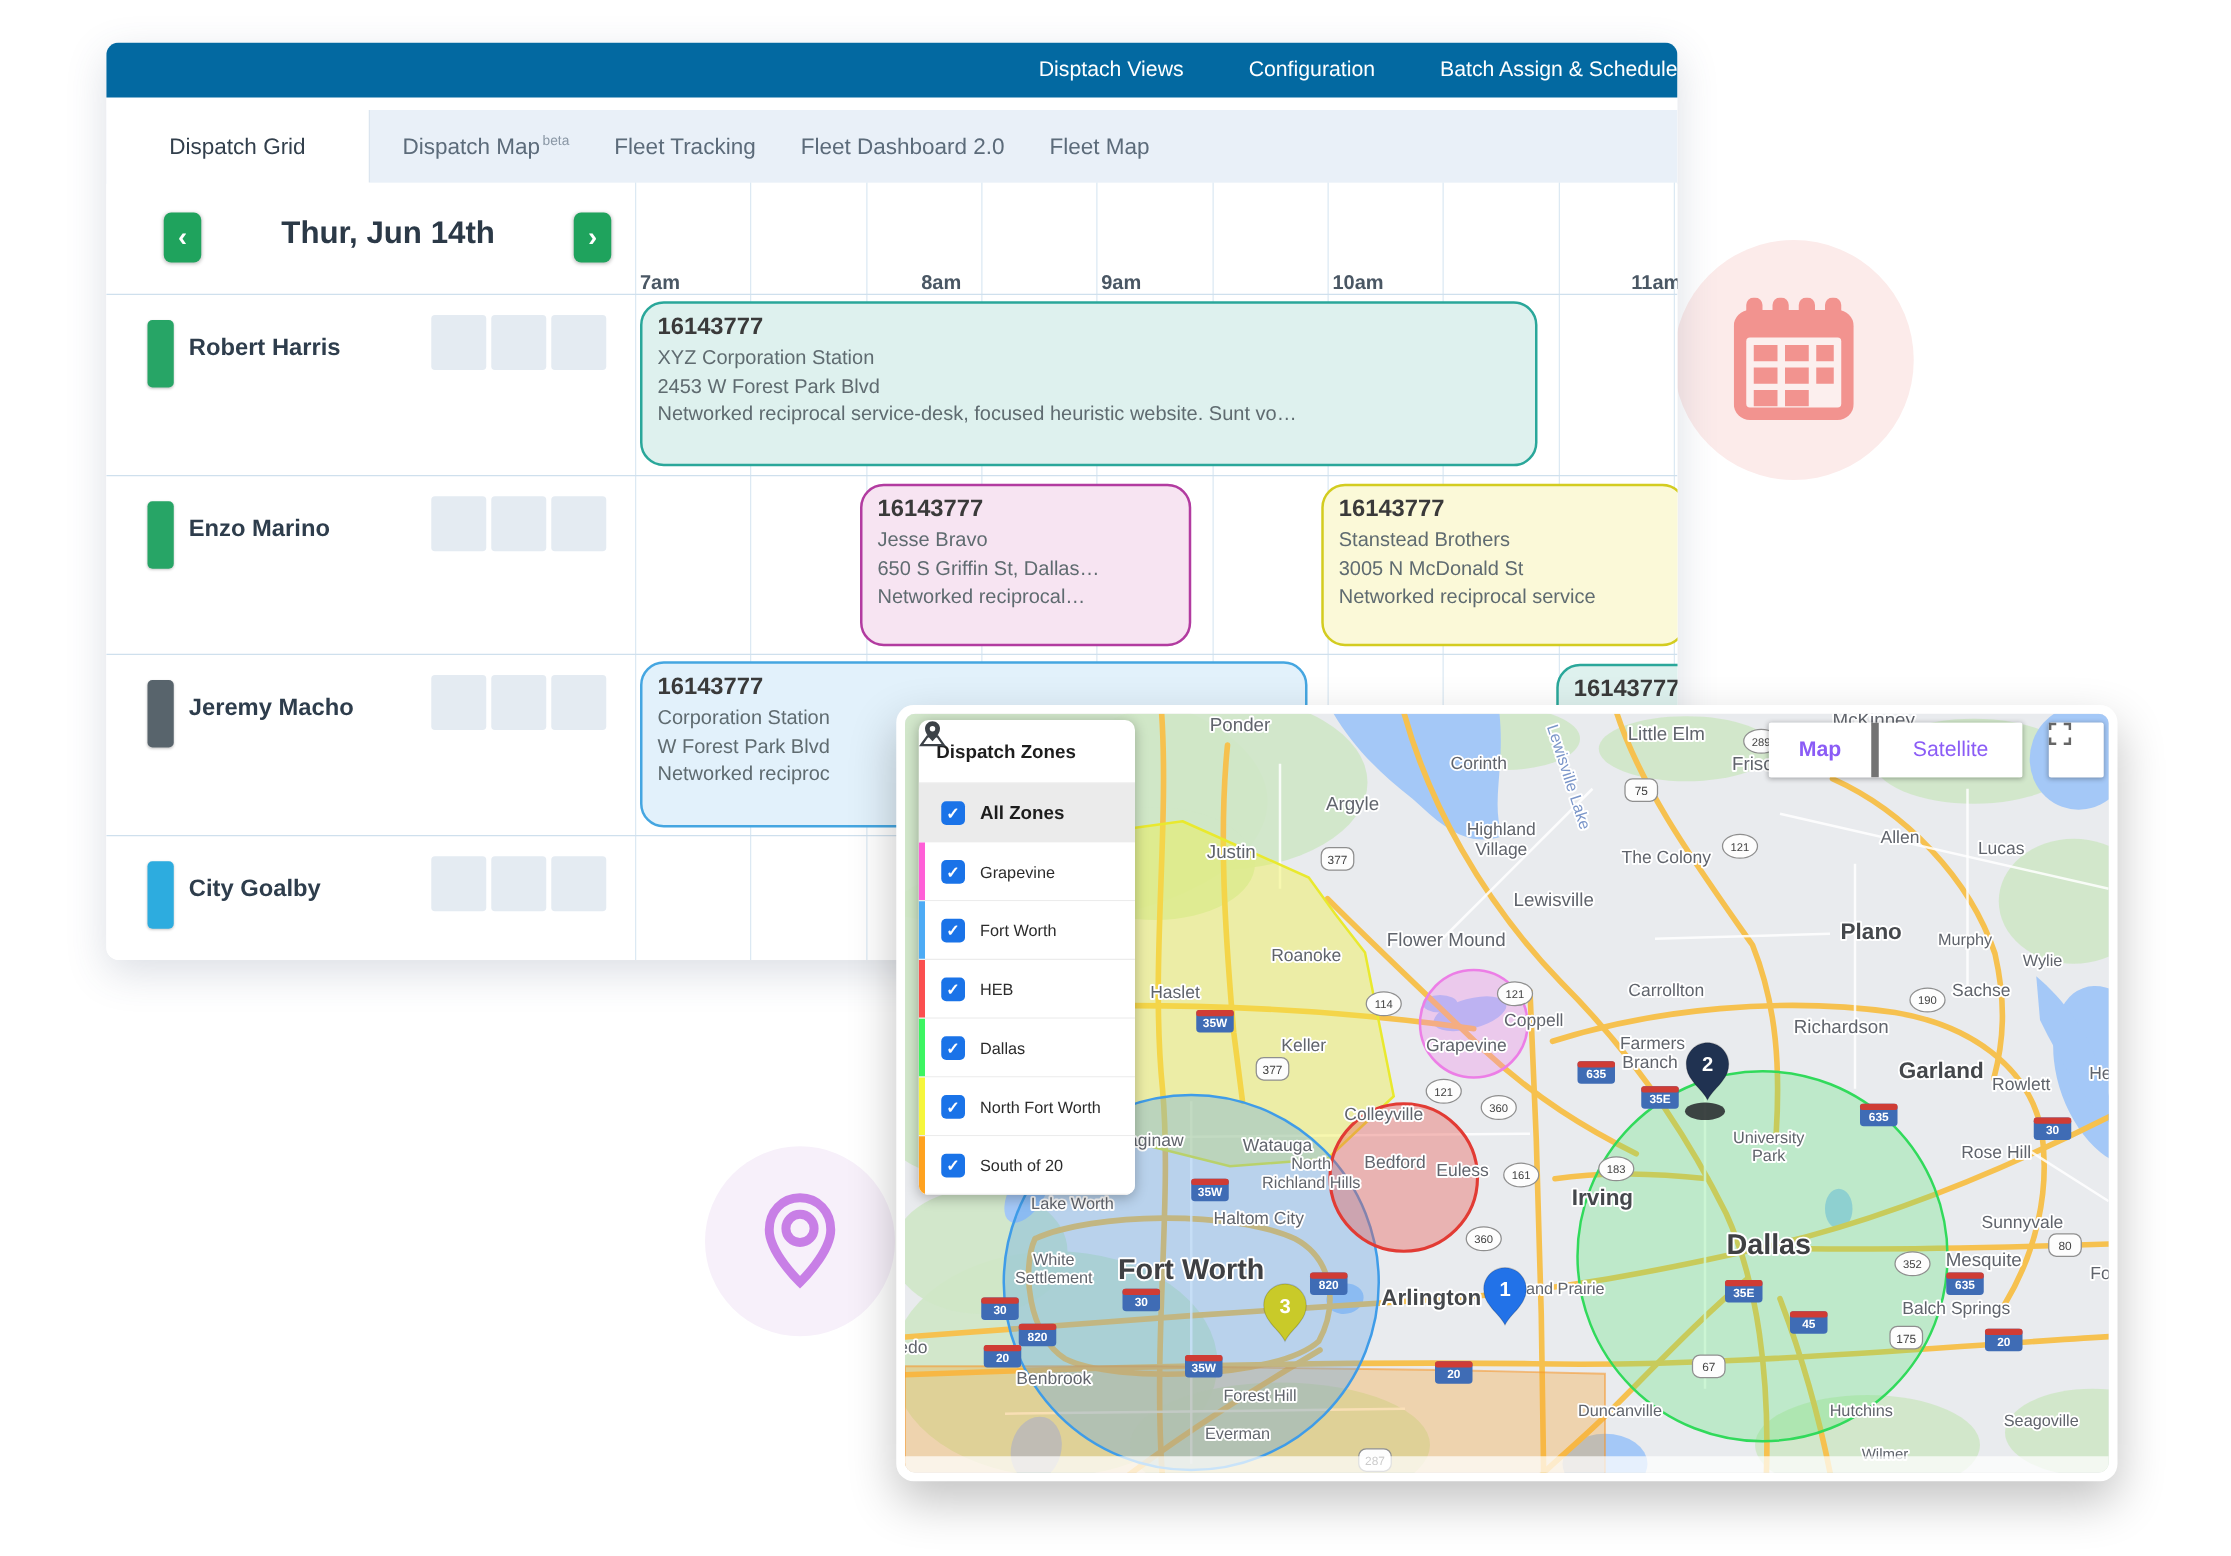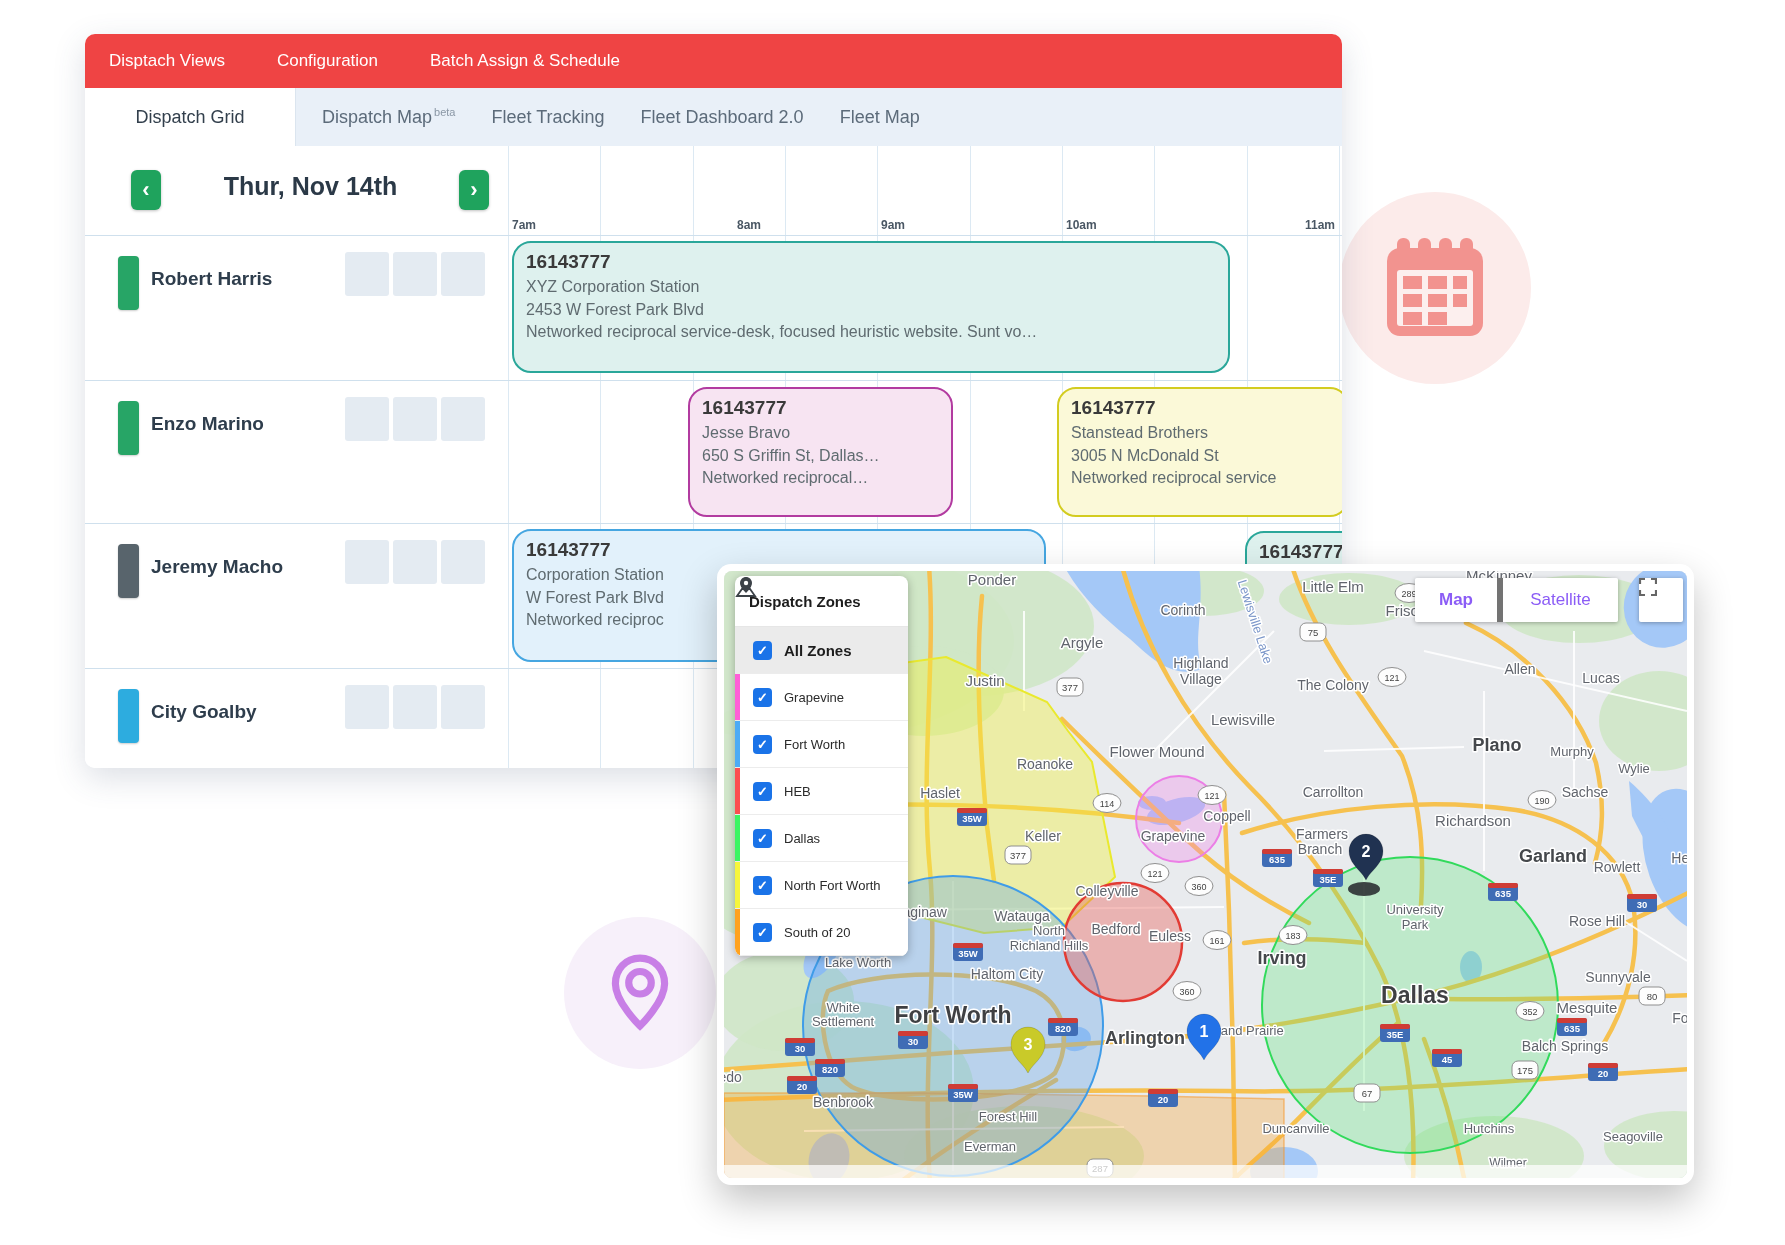--- a/index.html
+++ b/index.html
@@ -5,33 +5,33 @@
   html,body{margin:0;padding:0;background:#fff;}
   .stage{position:relative;width:1785px;height:1245px;background:#ffffff;overflow:hidden;
          font-family:"Liberation Sans",sans-serif;}
   
   .decor-circle{position:absolute;border-radius:50%;display:flex;align-items:center;justify-content:center;}
   #decor-cal{left:1339px;top:192px;width:192px;height:192px;background:#fcebea;}
   #decor-pin{left:564px;top:917px;width:152px;height:152px;background:#f7f0fa;}
   
   .panel{position:absolute;left:85px;top:34px;width:1257px;height:734px;background:#fff;
          border-radius:10px;box-shadow:0 10px 32px rgba(60,80,110,.18);overflow:hidden;z-index:2;}
-  .navbar{position:absolute;left:0;top:0;right:0;height:54px;background:#ef4444;display:flex;
-          align-items:center;gap:52px;padding-left:24px;color:#fff;}
+  .navbar{position:absolute;left:0;top:0;right:0;height:44px;background:#0369a1;display:flex;
+          align-items:center;gap:52px;padding-left:24px;color:#fff;justify-content:flex-end;}
   .nav-item{font-size:17px;cursor:pointer;white-space:nowrap;}
   .tabbar{position:absolute;left:0;top:54px;right:0;height:58px;background:#e9f0f8;border-bottom:1px solid #d9e5f0;}
   .tab-active{position:absolute;left:0;top:0;width:210px;height:59px;background:#fff;display:flex;
               align-items:center;justify-content:center;font-size:18px;color:#323f4c;border-right:1px solid #dbe5ef;}
   .tabs-rest{position:absolute;left:237px;top:0;height:58px;display:flex;align-items:center;gap:36px;}
   .tab{font-size:18px;color:#5c6b7a;white-space:nowrap;cursor:pointer;}
   .tab sup{font-size:11px;color:#8a97a5;margin-left:2px;}
   .grid-area{position:absolute;left:0;top:112px;right:0;bottom:0;background:#fff;}
   .vline{position:absolute;top:0;bottom:0;width:1px;background:#dce9f3;}
   .hline{position:absolute;left:0;right:0;height:1px;background:#cfe0ed;}
-  .tlabel{position:absolute;top:72px;font-size:12px;font-weight:bold;color:#4a5764;}
+  .tlabel{position:absolute;top:72px;font-size:16px;font-weight:bold;color:#4a5764;}
   .datecell{position:absolute;left:0;top:0;width:423px;height:89px;}
   .navbtn{position:absolute;top:24px;width:30px;height:40px;background:#1fa35d;border-radius:6px;color:#fff;
           display:flex;align-items:center;justify-content:center;font-size:22px;font-weight:bold;cursor:pointer;
           box-shadow:0 1px 3px rgba(0,0,0,.25);}
   #btn-prev{left:46px;} #btn-next{left:374px;}
   .datelabel{position:absolute;left:84px;right:56px;top:26px;text-align:center;font-size:25px;font-weight:bold;color:#2b3947;}
   .rowname{position:absolute;left:66px;font-size:19px;font-weight:bold;color:#2e3d4c;}
   .status{position:absolute;left:33px;width:21px;height:54px;border-radius:4px;box-shadow:0 1px 2px rgba(0,0,0,.2);}
   .chip{position:absolute;width:44px;height:44px;background:#e4ebf2;border-radius:3px;}
   .event{position:absolute;border:2px solid;border-radius:19px;padding:8px 12px;overflow:hidden;box-sizing:border-box;cursor:pointer;}
@@ -110,21 +110,21 @@
       <div class="tabs-rest" id="tabs-rest">
           <div class="tab">Dispatch Map<sup>beta</sup></div>
           <div class="tab">Fleet Tracking</div>
           <div class="tab">Fleet Dashboard 2.0</div>
           <div class="tab">Fleet Map</div>
         </div>
     </div>
     <div class="grid-area" id="grid-area">
       <div class="datecell">
         <div class="navbtn" id="btn-prev">‹</div>
-        <div class="datelabel">Thur, Nov 14th</div>
+        <div class="datelabel">Thur, Jun 14th</div>
         <div class="navbtn" id="btn-next">›</div>
       </div>
     <div class="vline" style="left: 423px;"></div>
         <div class="vline" style="left: 515px;"></div>
         <div class="vline" style="left: 608px;"></div>
         <div class="vline" style="left: 700px;"></div>
         <div class="vline" style="left: 792px;"></div>
         <div class="vline" style="left: 885px;"></div>
         <div class="vline" style="left: 977px;"></div>
         <div class="vline" style="left: 1069px;"></div>

